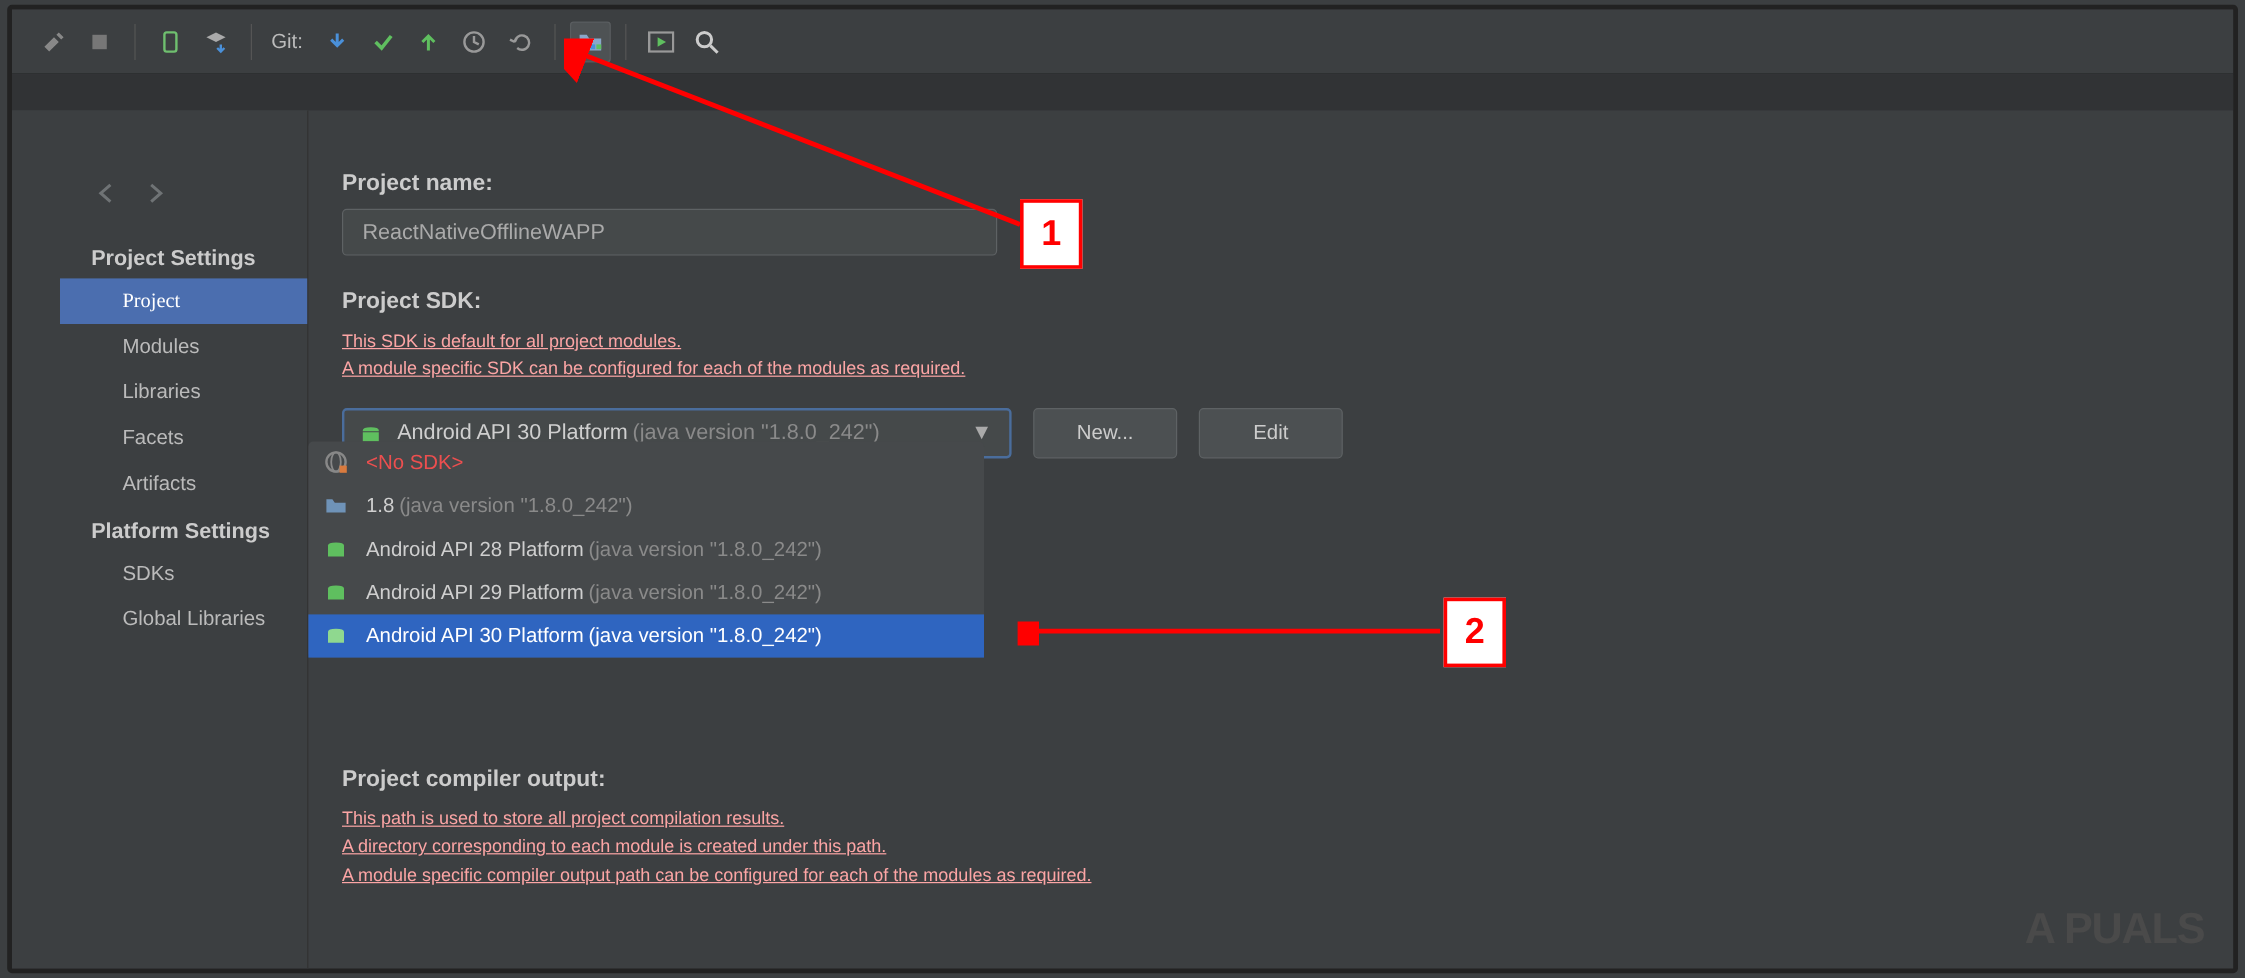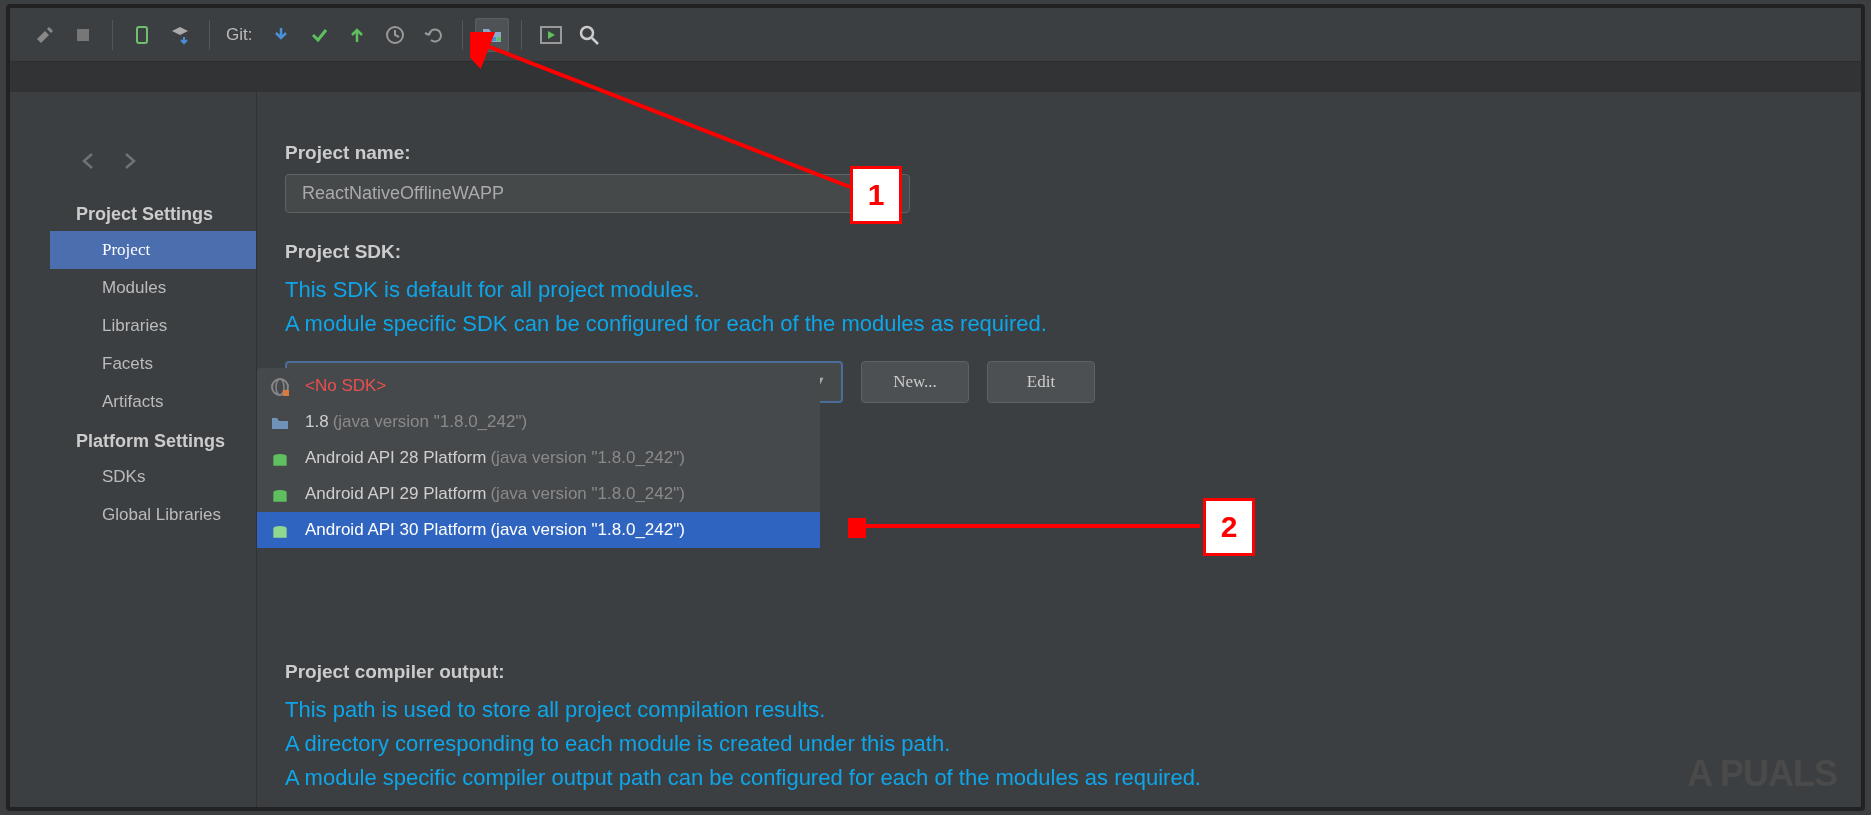--- a/index.html
+++ b/index.html
@@ -100,63 +100,62 @@
       color: #bbbbbb;
     }
     .field-label { font-weight: bold; color: #cccccc; margin-bottom: 10px; font-size: 19px; }
     .text-input {
       background: #45494a;
       border: 1px solid #5e6264;
       border-radius: 4px;
       padding: 8px 16px;
       color: #aaaaaa;
       font-size: 18px;
-      width: 625px;
+      width: 546px;
       margin-bottom: 28px;
     }
-    .hint { color: #0ea5e9; font-size: 22px; line-height: 1.55; }
+    .hint { color: #fca5a5; font-size: 15px; line-height: 1.55; text-decoration: underline; }
     .sdk-row {
       display: flex; align-items: center; gap: 18px;
       margin-top: 20px;
     }
     .dropdown-closed {
       flex: 0 0 558px;
       height: 42px;
       background: #45494a;
       border: 2px solid #4a6d9c;
       border-radius: 4px;
       display: flex; align-items: center;
       padding: 0 12px;
       position: relative;
     }
     .android-icon { width: 20px; height: 20px; margin-right: 12px; }
     .sdk-main { color: #cfcfcf; font-size: 18px; }
     .sdk-sub { color: #8a8a8a; font-size: 18px; margin-left: 4px; }
     .dd-caret { position: absolute; right: 14px; color: #aaa; }
     .btn {
-      height: 42px; width: 108px;
+      height: 42px; width: 120px;
       background: #4c5052;
       border: 1px solid #5e6264;
       border-radius: 4px;
       color: #cccccc;
       font-size: 17px;
       display: flex; align-items: center; justify-content: center;
       cursor: pointer;
-      font-family: Liberation Serif, serif;
     }
     
     .dropdown-popup {
       position: absolute;
       left: 0; top: 398px;
       width: 563px;
       background: #46494b;
       border-radius: 4px;
     }
     .dd-item {
-      display: flex; align-items: flex-start;
+      display: flex; align-items: flex-end;
       padding: 8px 12px; height: 36px;
       font-size: 17px;
     }
     .dd-item .icon { width: 22px; height: 22px; margin-right: 14px; display:flex;align-items:center;justify-content:center; }
     .dd-item.sel { background: #2f65c0; color: #ffffff; }
     .dd-item .main { color: #cfcfcf; }
     .dd-item.sel .main, .dd-item.sel .sub { color: #ffffff; }
     .dd-item .sub { color: #8a8a8a; margin-left: 4px; }
     .dd-item.no-sdk .main { color: #ec4f4f; }
     .dropdown-popup { z-index: 2; }

